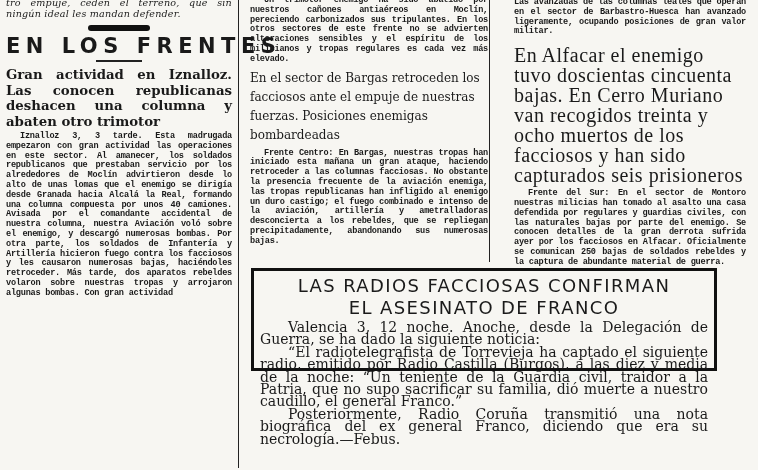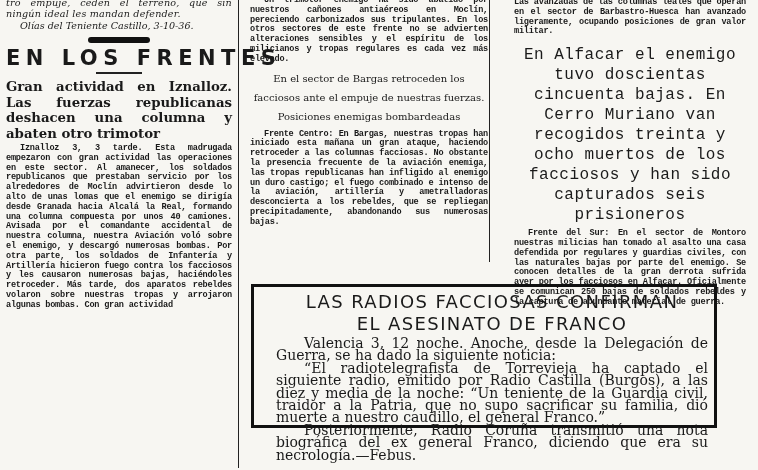--- a/index.html
+++ b/index.html
@@ -33,56 +33,55 @@
     font-size: 21px; line-height: 22px; letter-spacing: 5.5px;
     margin: 0; white-space: nowrap;
   }
   .hr-short { width: 46px; height: 2px; background:#222; margin: 3px auto 5px; }
   .sub-head {
     font-family: "DejaVu Serif", serif; font-weight: bold;
     font-size: 13.3px; line-height: 15.5px; margin: 0 0 3px; text-align: justify;
   }
   .sub-head2 {
     font-family: "DejaVu Serif", serif;
-    font-size: 10px; line-height: 19px; margin: 4px 0 4px; text-align: center;
+    font-size: 12px; line-height: 19px; margin: 4px 0 4px; text-align: left;
   }
   .sub-head3 {
-    font-family: Liberation Mono, monospace;
-    font-size: 16px; line-height: 20px; margin: 8px 0 4px; text-align: center;
+    font-family: Liberation Serif, serif;
+    font-size: 20px; line-height: 20px; margin: 8px 0 4px; 
     letter-spacing: 0.5px;
   }
   .box {
-    position: absolute; left: 251px; top: 284px; width: 466px; height: 144px;
+    position: absolute; left: 251px; top: 268px; width: 466px; height: 103px;
     border-left: 3px solid #111; border-right: 3px solid #111; border-bottom: 3px solid #111;
-    border-top: 3px solid #111; padding: 4px 6px 2px 22px; box-sizing: border-box;
+    border-top: 3px solid #111; padding: 4px 6px 2px 6px; box-sizing: border-box;
   }
   .box-title {
     font-family: "DejaVu Sans", sans-serif; font-size: 18px; line-height: 22px;
     text-align: center; margin: 0; letter-spacing: 1.4px; white-space: nowrap;
   }
   .box-body {
     font-family: "DejaVu Serif", serif; font-size: 14px; line-height: 12.4px;
     text-align: justify; margin: 0;
   }
 </style>
 </head>
 <body>
 
 <div class="vrule" style="left:238px; top:0; height:468px;"></div>
 <div class="vrule" style="left:489px; top:0; height:262px;"></div>
 
 <div class="col col1">
   <p class="body-it" style="margin-top:-3px;">tro empuje, ceden el terreno, que sin ningún ideal les mandan defender.</p>
-  <div class="sign">Olías del Teniente Castillo, 3-10-36.</div>
   <div class="ornament">
       <span></span>
     </div>
   <p class="banner">EN LOS FRENTES</p>
   <div class="hr-short"></div>
-  <p class="sub-head">Gran actividad en Iznalloz. Las fuerzas republicanas deshacen una columna y abaten otro trimotor</p>
+  <p class="sub-head">Gran actividad en Iznalloz. Las conocen republicanas deshacen una columna y abaten otro trimotor</p>
   <p class="body-sm indent">Iznalloz 3, 3 tarde. Esta madrugada empezaron con gran actividad las operaciones en este sector. Al amanecer, los soldados republicanos que prestaban servicio por los alrededores de Moclín advirtieron desde lo alto de unas lomas que el enemigo se dirigía desde Granada hacia Alcalá la Real, formando una columna compuesta por unos 40 camiones. Avisada por el comandante accidental de nuestra columna, nuestra Aviación voló sobre el enemigo, y descargó numerosas bombas. Por otra parte, los soldados de Infantería y Artillería hicieron fuego contra los facciosos y les causaron numerosas bajas, haciéndoles retroceder. Más tarde, dos aparatos rebeldes volaron sobre nuestras tropas y arrojaron algunas bombas. Con gran actividad</p>
 </div>
 
 <div class="col col2">
   <p class="body-sm indent" style="margin-top:-4px;">Un trimotor enemigo ha sido abatido por nuestros cañones antiaéreos en Moclín, pereciendo carbonizados sus tripulantes. En los otros sectores de este frente no se advierten alteraciones sensibles y el espíritu de los milicianos y tropas regulares es cada vez más elevado.</p>
   <p class="sub-head2">En el sector de Bargas retroceden los facciosos ante el empuje de nuestras fuerzas. Posiciones enemigas bombardeadas</p>
   <p class="body-sm indent">Frente Centro: En Bargas, nuestras tropas han iniciado esta mañana un gran ataque, haciendo retroceder a las columnas facciosas. No obstante la presencia frecuente de la aviación enemiga, las tropas republicanas han infligido al enemigo un duro castigo; el fuego combinado e intenso de la aviación, artillería y ametralladoras desconcierta a los rebeldes, que se repliegan precipitadamente, abandonando sus numerosas bajas.</p>
 </div>
 
 <div class="col col3">

